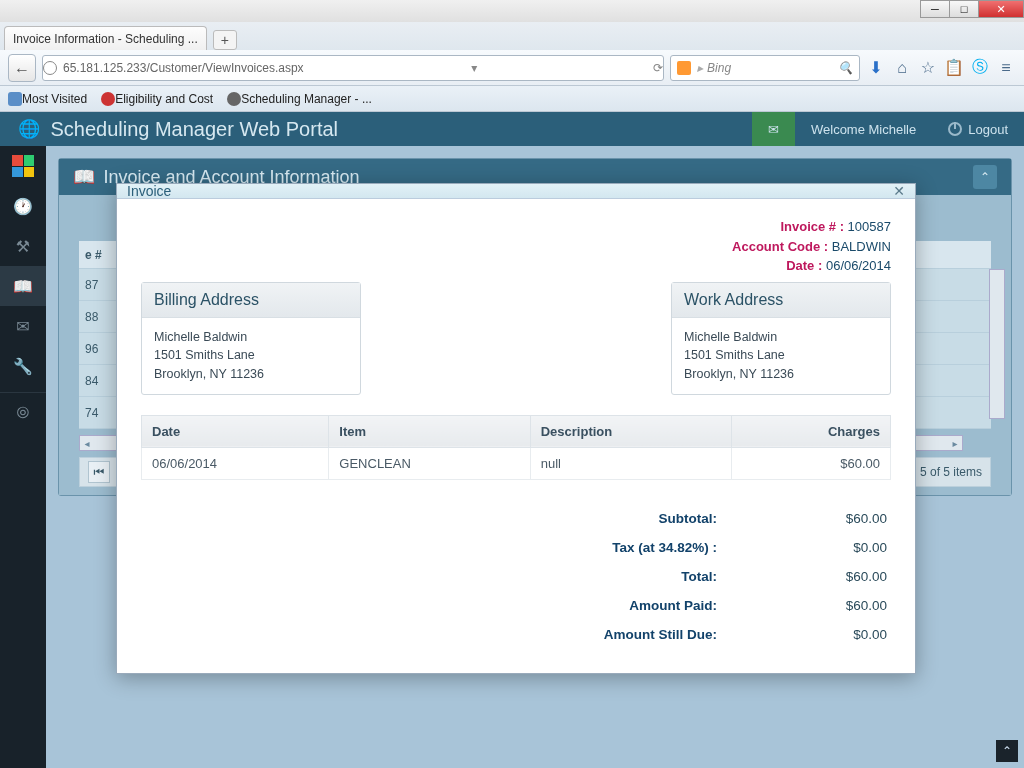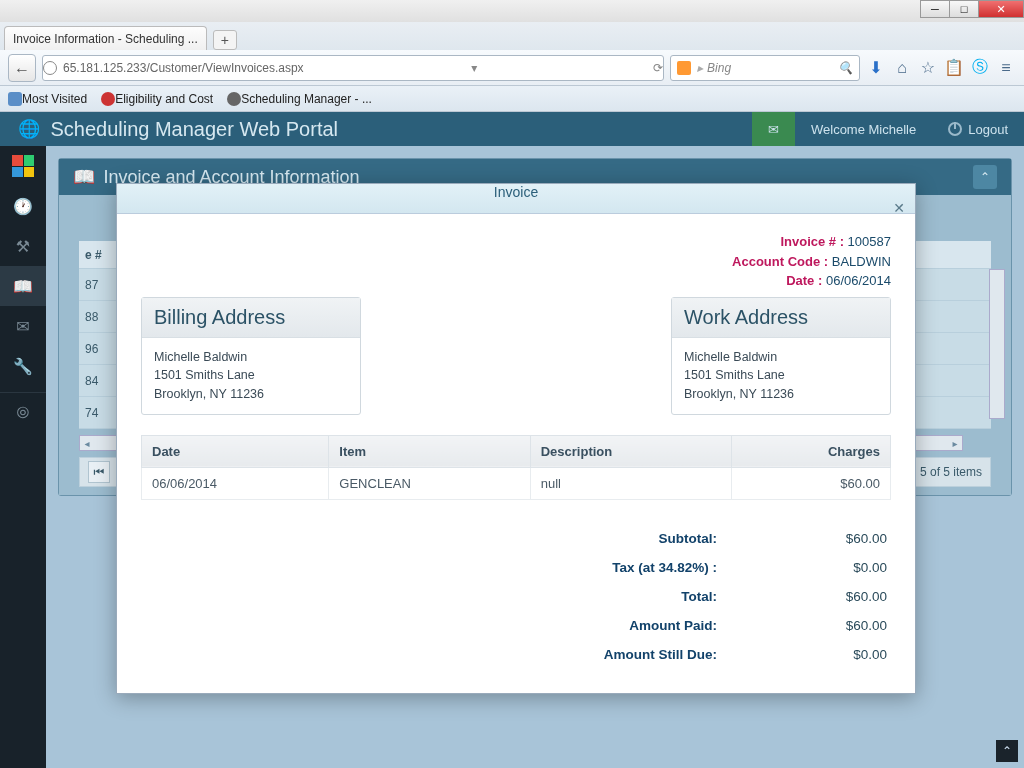--- a/index.html
+++ b/index.html
@@ -72,28 +72,28 @@
 .bg-scroll-h .tri{width:14px;color:#6a8aa0;text-align:center;font-size:10px;}
 .pager-strip{position:absolute;left:20px;right:20px;bottom:8px;height:30px;background:#d7e3ea;border:1px solid #bcd0dc;display:flex;align-items:center;padding:0 8px;font-size:12px;color:#3a5a6a;}
 .pager-strip .pgbtn{width:22px;height:22px;border:1px solid #b0c4d0;background:#e9f0f5;display:flex;align-items:center;justify-content:center;margin-right:4px;}
 .pager-strip .st{margin-left:auto;}
 
 
 .scrolltop{position:absolute;right:6px;bottom:6px;width:22px;height:22px;background:#1a232b;color:#cde;display:flex;align-items:center;justify-content:center;font-size:12px;}
 
 
 .modal{position:absolute;top:183px;left:116px;width:800px;background:#fff;border:1px solid #9ab;box-shadow:0 4px 20px rgba(0,0,0,.3);}
-.modal-hd{height:30px;background:linear-gradient(#e2f1f7,#d3e7f0);border-bottom:1px solid #bcd;display:flex;align-items:center;padding:0 10px;color:#2b5f7a;font-size:14px;flex-direction:column;}
+.modal-hd{height:15px;background:linear-gradient(#e2f1f7,#d3e7f0);border-bottom:1px solid #bcd;display:flex;align-items:center;padding:0 10px;color:#2b5f7a;font-size:14px;}
 .modal-hd .x{margin-left:auto;color:#5a7a8a;font-size:14px;cursor:pointer;}
 .modal-body{padding:18px 24px 24px;}
 .invmeta{text-align:right;font-size:13px;color:#1a4a6a;line-height:1.5;}
 .invmeta b{color:#be185d;font-weight:700;}
 .addr-row{display:flex;justify-content:space-between;margin-top:6px;gap:20px;}
 .addrbox{border:1px solid #d0d8de;border-radius:3px;width:220px;}
-.addrbox h4{background:linear-gradient(#f0f3f5,#e3e8ec);padding:8px 12px;font-size:20px;font-weight:500;color:#2b5266;border-bottom:1px solid #d8dfe4;}
+.addrbox h4{background:linear-gradient(#f0f3f5,#e3e8ec);padding:8px 12px;font-size:16px;font-weight:500;color:#2b5266;border-bottom:1px solid #d8dfe4;}
 .addrbox .lines{padding:10px 12px;font-size:12.5px;color:#3a4a56;line-height:1.5;}
 
 .itmtable{width:100%;border-collapse:collapse;margin-top:20px;font-size:13px;}
 .itmtable th{background:linear-gradient(#f2f4f6,#e7eaed);text-align:left;padding:8px 10px;color:#3a5060;font-weight:600;border:1px solid #dde3e8;}
 .itmtable th.r,.itmtable td.r{text-align:right;}
 .itmtable td{padding:8px 10px;border:1px solid #e8ecef;color:#4a5a66;}
 
 .totals{margin-top:24px;font-size:13.5px;color:#12426a;}
 .totals .trow{display:flex;justify-content:flex-end;gap:60px;padding:7px 4px;}
 .totals .lbl{font-weight:700;min-width:200px;text-align:right;}

